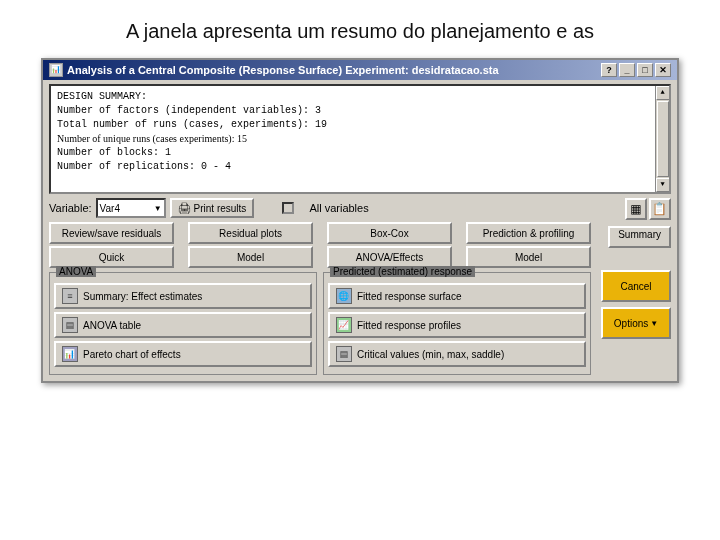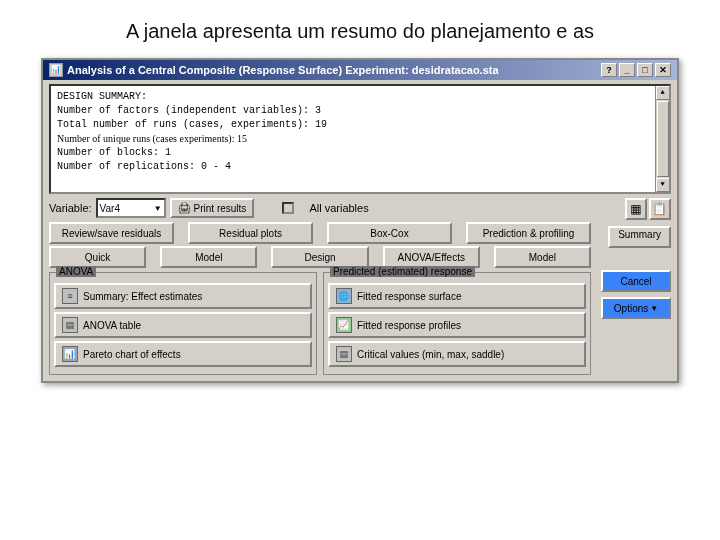--- a/index.html
+++ b/index.html
@@ -235,30 +235,30 @@
       flex: 1;
       text-align: center;
       height: 22px;
       display: flex;
       align-items: center;
       justify-content: center;
     }
 
     
     .side-btn {
-      background: #3b82f6;
+      background: #eab308;
       border: 2px solid;
       border-color: #fff #808080 #808080 #fff;
       padding: 2px 10px;
       font-size: 10px;
       cursor: pointer;
       width: 70px;
       text-align: center;
       margin-bottom: 3px;
-      height: 22px;
+      height: 32px;
       display: flex;
       align-items: center;
       justify-content: center;
     }
 
     .options-btn {
       display: flex;
       align-items: center;
       justify-content: center;
       gap: 2px;
@@ -403,21 +403,20 @@
           <div class="btn-row">
             <div class="tab-btn">Review/save residuals</div>
             <div class="tab-btn">Residual plots</div>
             <div class="tab-btn">Box-Cox</div>
             <div class="tab-btn">Prediction &amp; profiling</div>
           </div>
 
           <div class="btn-row">
             <div class="tab-btn">Quick</div>
             <div class="tab-btn">Model</div>
-            <div class="tab-btn">Design</div>
             <div class="tab-btn">ANOVA/Effects</div>
             <div class="tab-btn">Model</div>
           </div>
 
           <div class="content-split">
 
             <div class="anova-box">
               <span class="box-title">ANOVA</span>
               <div style="margin-top:6px;">
                 <div class="content-btn">

